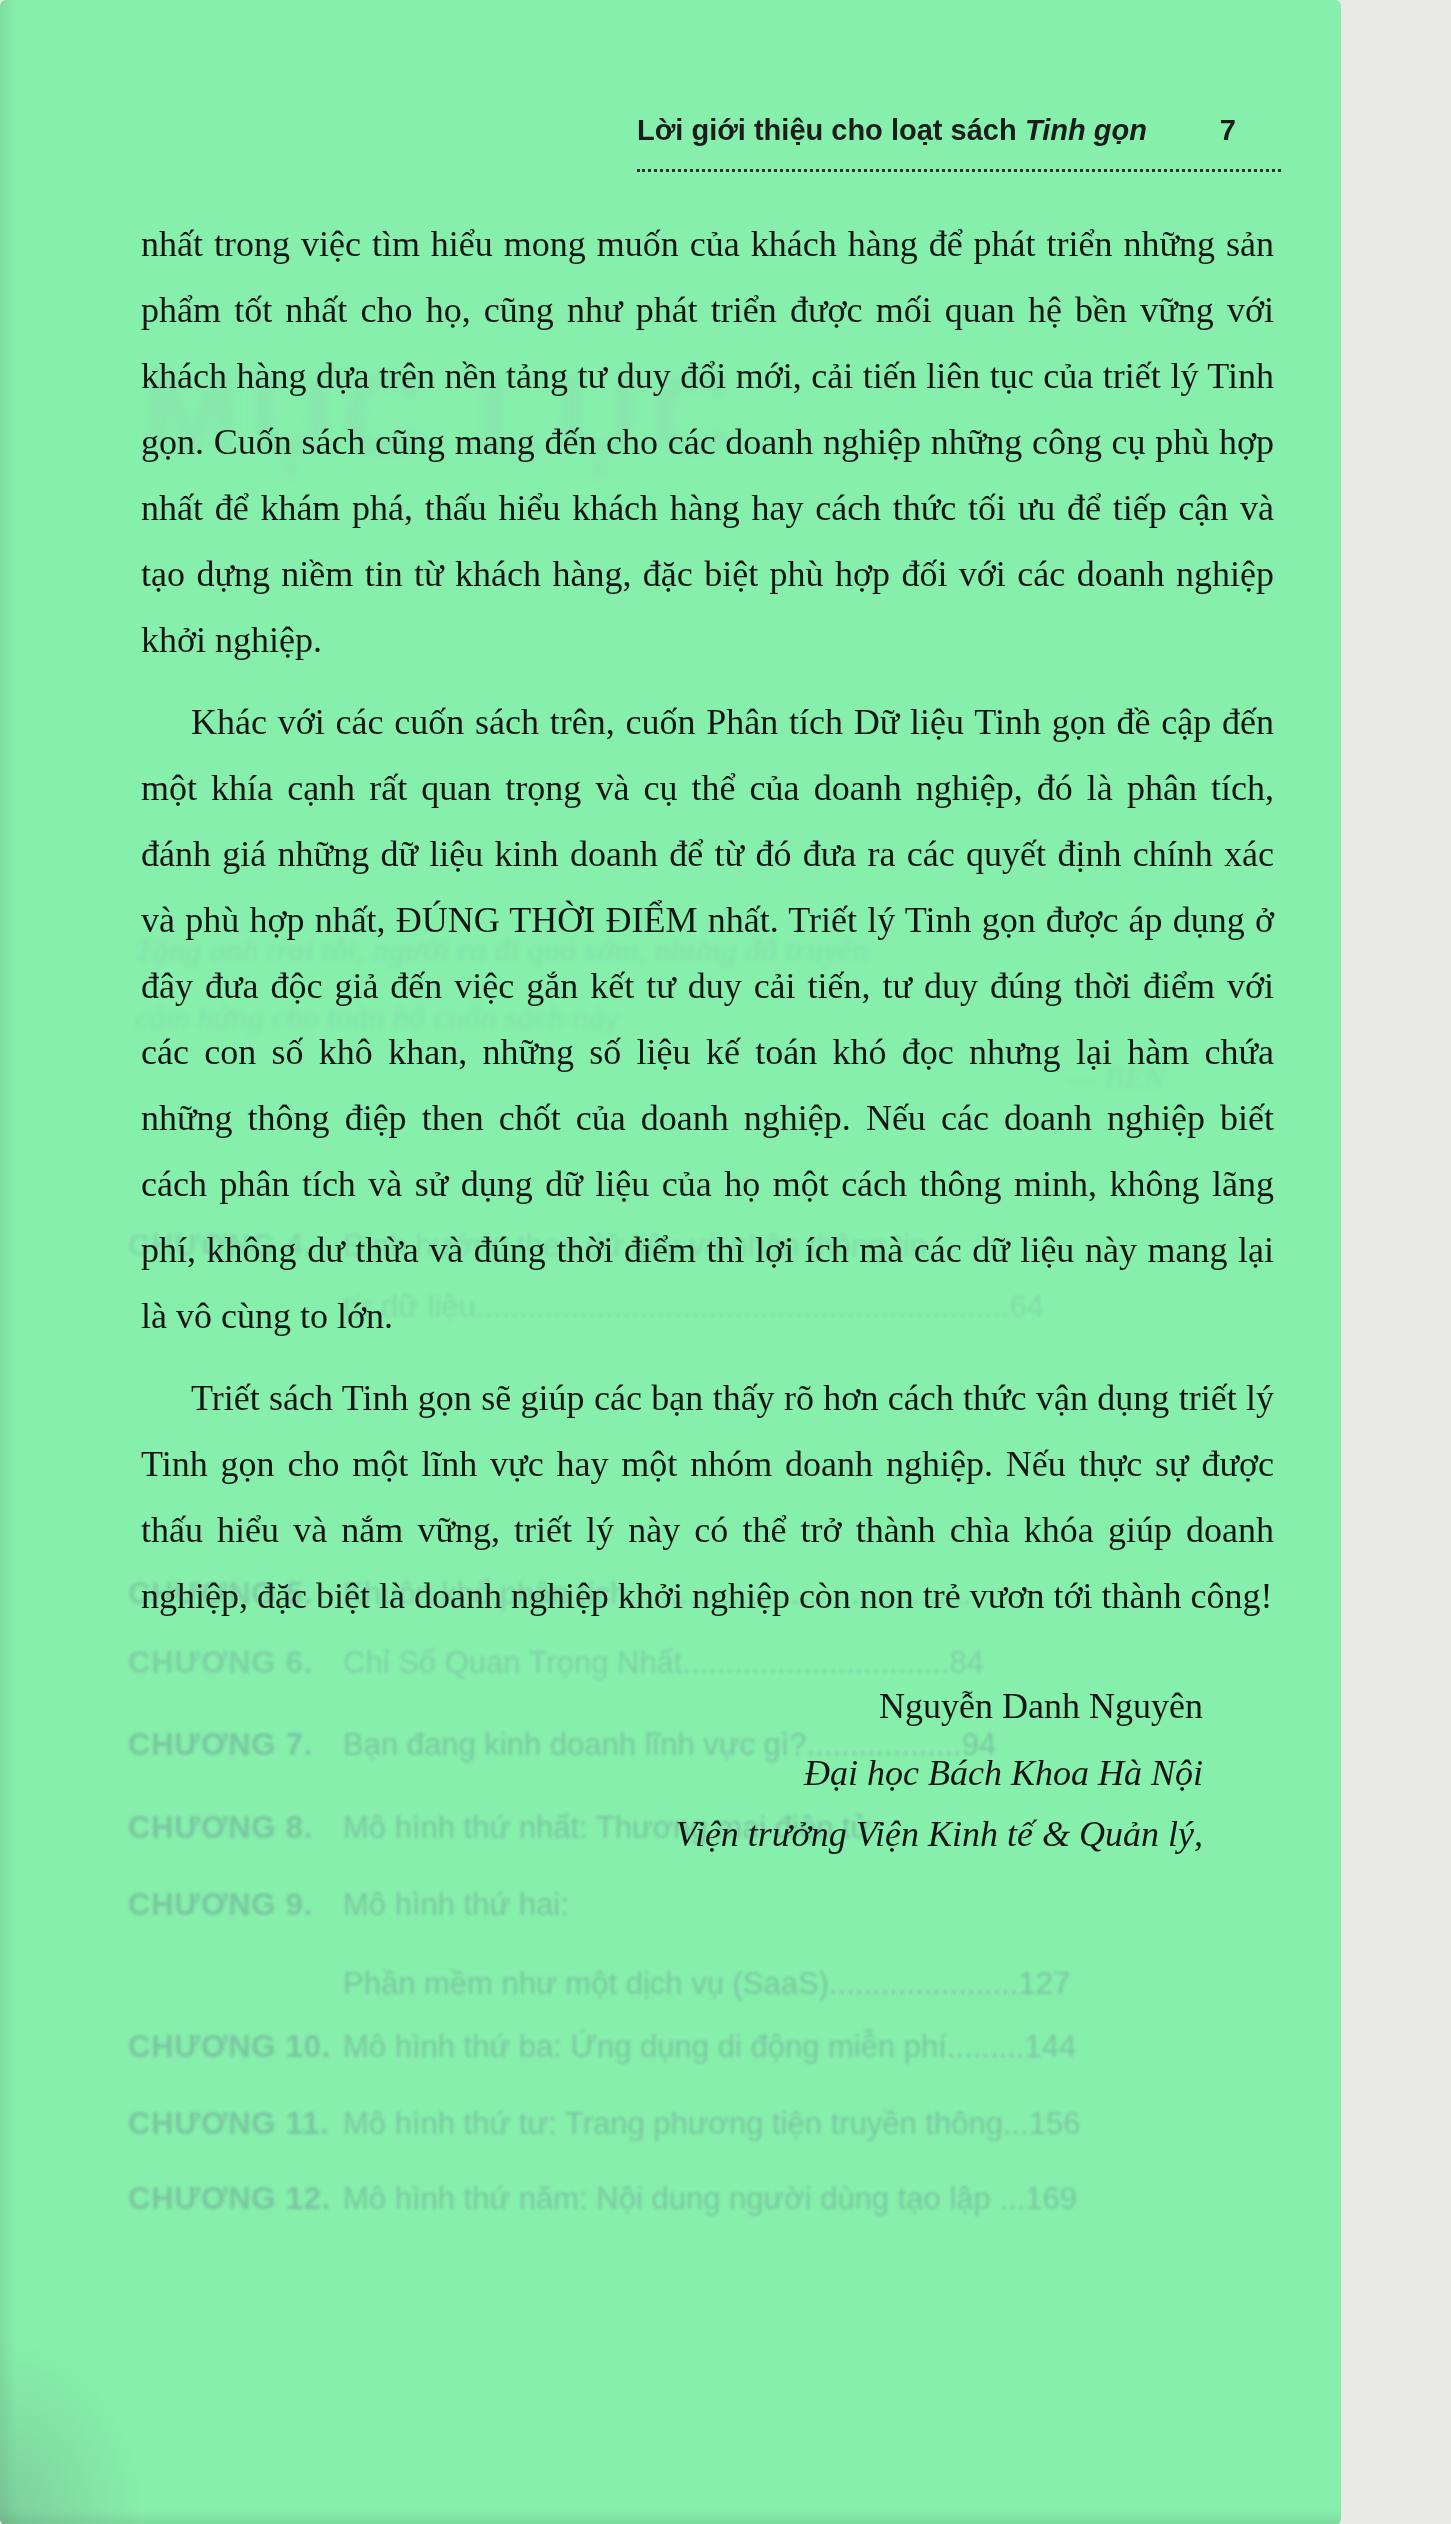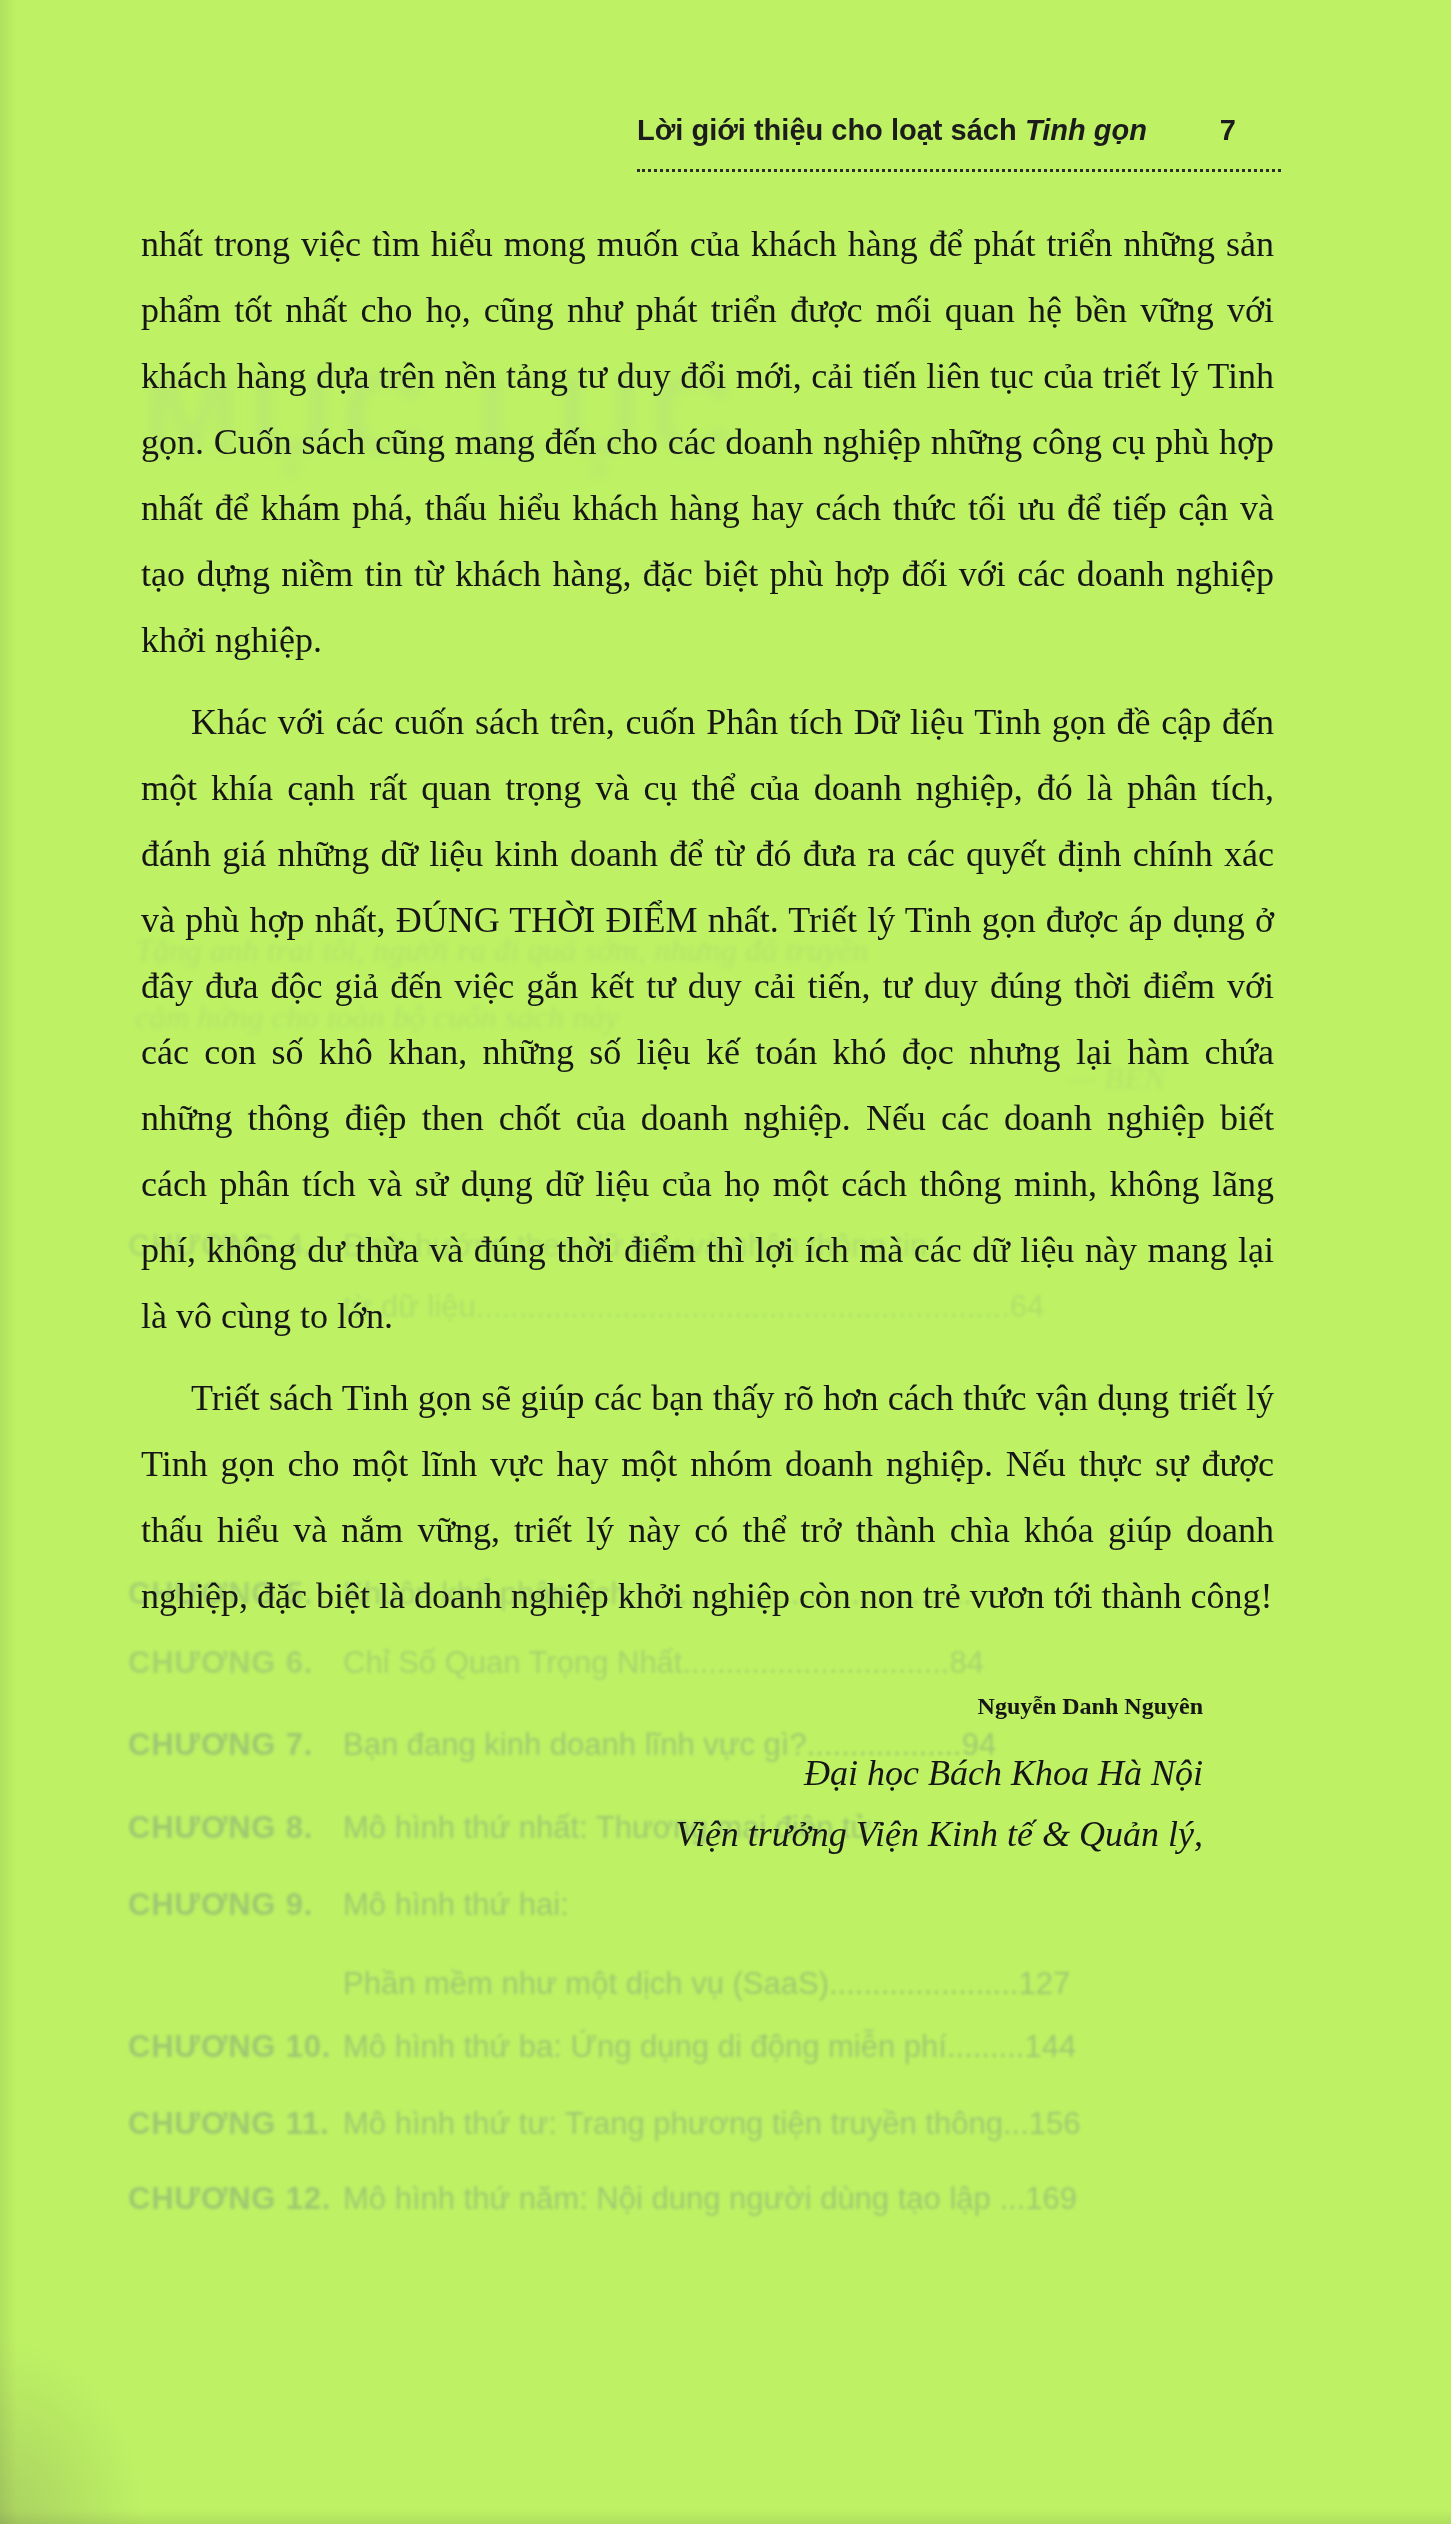--- a/index.html
+++ b/index.html
@@ -1,20 +1,20 @@
 <!DOCTYPE html>
 <html lang="vi" style="font-size:12.4px"><head>
 <meta charset="utf-8">
 <title>Book page scan</title>
 <style>
   html,body{margin:0;padding:0;background:#e9e9e6;}
   .page{
-    position:relative;width:1451px;height:2525px;
-    background:#bef264;overflow:hidden;
-    font-family:"Liberation Serif",serif;color:#161616;
+    position:relative;width:1341px;height:2525px;
+    background:#86efac;overflow:hidden;
+    font-family:"Liberation Serif",serif;color:#161616;border-radius:6px;
   }
   
   .ghost{position:absolute;inset:0;z-index:1;}
   .ghost-watermark{
     position:absolute;left:143px;top:348px;
     font-family:"Liberation Sans",sans-serif;font-weight:800;
     font-size:116px;letter-spacing:9.3px;color:#8fa0b0;
     opacity:.10;filter:blur(5.4px);white-space:nowrap;
   }
   .ghost-ded{
@@ -45,21 +45,21 @@
   }
   
   .body-text{
     position:absolute;left:125px;top:195px;width:1165px;z-index:2;
     font-size:36px;line-height:66px;text-align:justify;
   }
   .para{margin:16px;text-indent:50px;}
   .para.first{text-indent:0;}
   .it{}
   .signature{margin-top:40px;text-align:right;padding-right:87px;}
-  .sig-name{font-weight:700;font-size:24px;line-height:74px;}
+  .sig-name{font-weight:400;font-size:36px;line-height:74px;}
   .sig-role{font-style:italic;font-size:36px;line-height:61px;}
   
   .edge-left{
     position:absolute;left:0;top:0;bottom:0;width:17px;z-index:4;
     background:linear-gradient(to right,rgba(60,60,55,.10),rgba(60,60,55,0));
   }
   .edge-bottom{
     position:absolute;left:0;right:0;bottom:0;height:15.5px;z-index:4;
     background:linear-gradient(to top,rgba(60,60,55,.12),rgba(60,60,55,0));
   }

